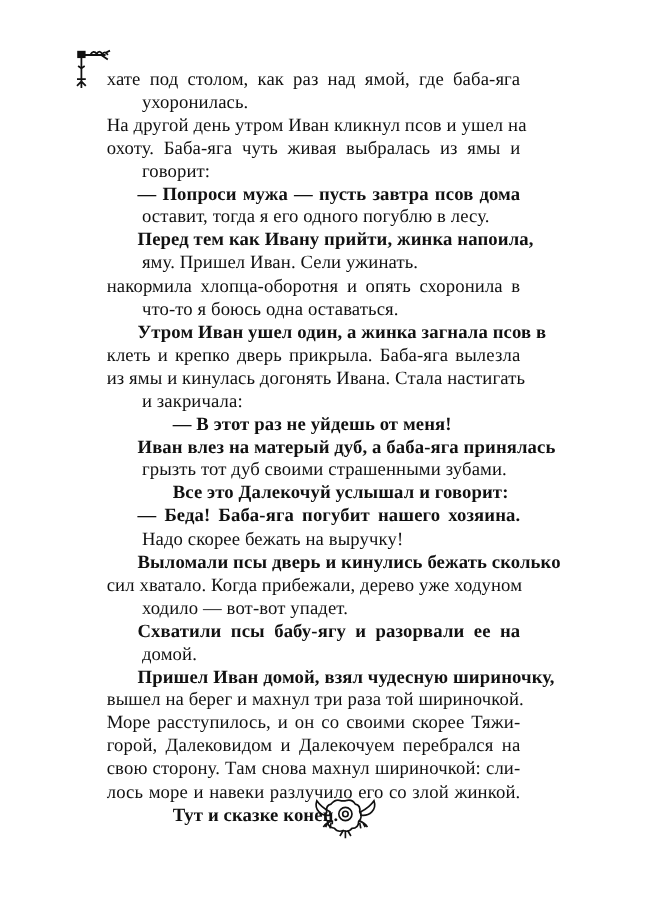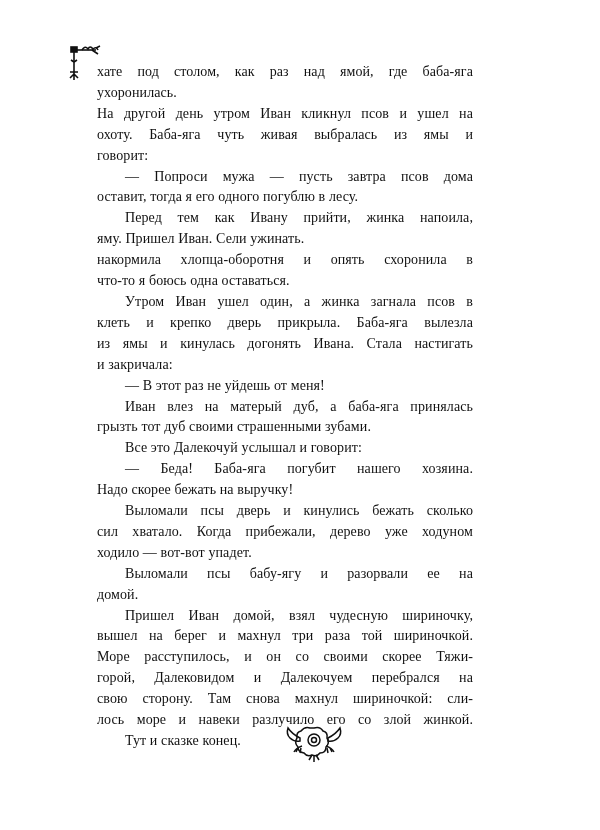--- a/index.html
+++ b/index.html
@@ -1,23 +1,23 @@
 <!DOCTYPE html>
 <html><head>
 <meta charset="utf-8">
 <style>
   html, body { margin: 0; padding: 0; }
   body {
     width: 600px; height: 830px; background: #ffffff; position: relative; overflow: hidden;
     font-family: "Liberation Serif", "DejaVu Serif", serif; color: #111;
   }
   .page { position: absolute; left: 97px; top: 62px; width: 376px; }
-  .line { font-size: 14px; line-height: 20.9px; white-space: nowrap; text-align: justify; text-align-last: justify; letter-spacing: 0.1px; }
-  .line.last { text-align-last: left; }
-  .indent { padding-left: 28px; }
+  .line { font-size: 17px; line-height: 20.9px; white-space: nowrap; text-align: justify; text-align-last: justify; letter-spacing: 0.1px; }
+  .line.last { text-align-last: left; margin-left: 32px; }
+  .indent { padding-left: 28px; font-weight: bold; }
   .corner { position: absolute; left: 68px; top: 44px; width: 36px; height: 40px; }
   .ornament { position: absolute; left: 282px; top: 724px; width: 64px; height: 40px; }
 </style>
 </head>
 <body>
 
 <svg class="corner" viewBox="0 0 36 40">
   <g fill="none" stroke="#111" stroke-width="1.6">
     <path d="M6 6 L6 30"></path>
     <path d="M6 6 L28 6"></path>
@@ -47,21 +47,21 @@
     <div class="line last">и закричала:</div>
     <div class="line indent last">— В этот раз не уйдешь от меня!</div>
     <div class="line indent">Иван влез на матерый дуб, а баба-яга принялась</div>
     <div class="line last">грызть тот дуб своими страшенными зубами.</div>
     <div class="line indent last">Все это Далекочуй услышал и говорит:</div>
     <div class="line indent">— Беда! Баба-яга погубит нашего хозяина.</div>
     <div class="line last">Надо скорее бежать на выручку!</div>
     <div class="line indent">Выломали псы дверь и кинулись бежать сколько</div>
     <div class="line">сил хватало. Когда прибежали, дерево уже ходуном</div>
     <div class="line last">ходило — вот-вот упадет.</div>
-    <div class="line indent">Выломали псы бабу-ягу и разорвали ее на</div>
+    <div class="line indent">Схватили псы бабу-ягу и разорвали ее на</div>
     <div class="line last">домой.</div>
     <div class="line indent">Пришел Иван домой, взял чудесную шириночку,</div>
     <div class="line">вышел на берег и махнул три раза той шириночкой.</div>
     <div class="line">Море расступилось, и он со своими скорее Тяжи-</div>
     <div class="line">горой, Далековидом и Далекочуем перебрался на</div>
     <div class="line">свою сторону. Там снова махнул шириночкой: сли-</div>
     <div class="line">лось море и навеки разлучило его со злой жинкой.</div>
     <div class="line indent last">Тут и сказке конец.</div>
   </div>
 

